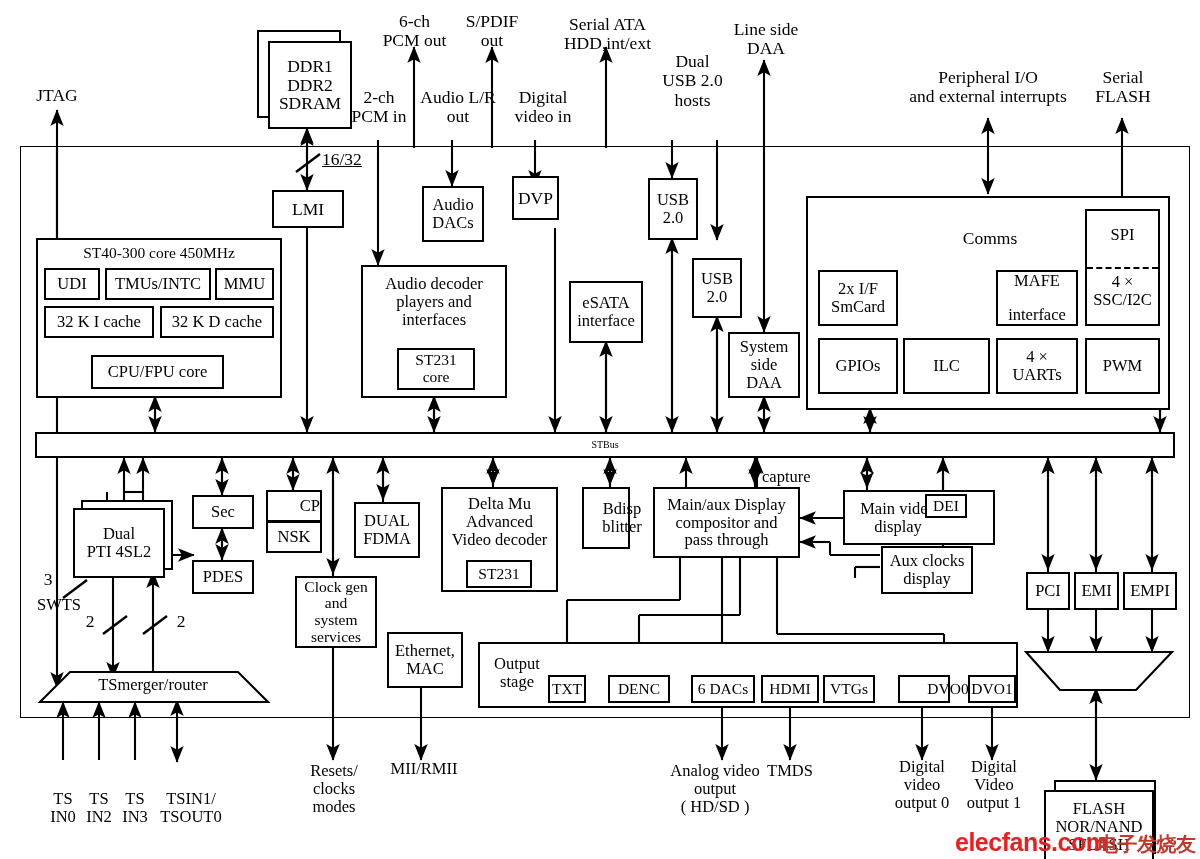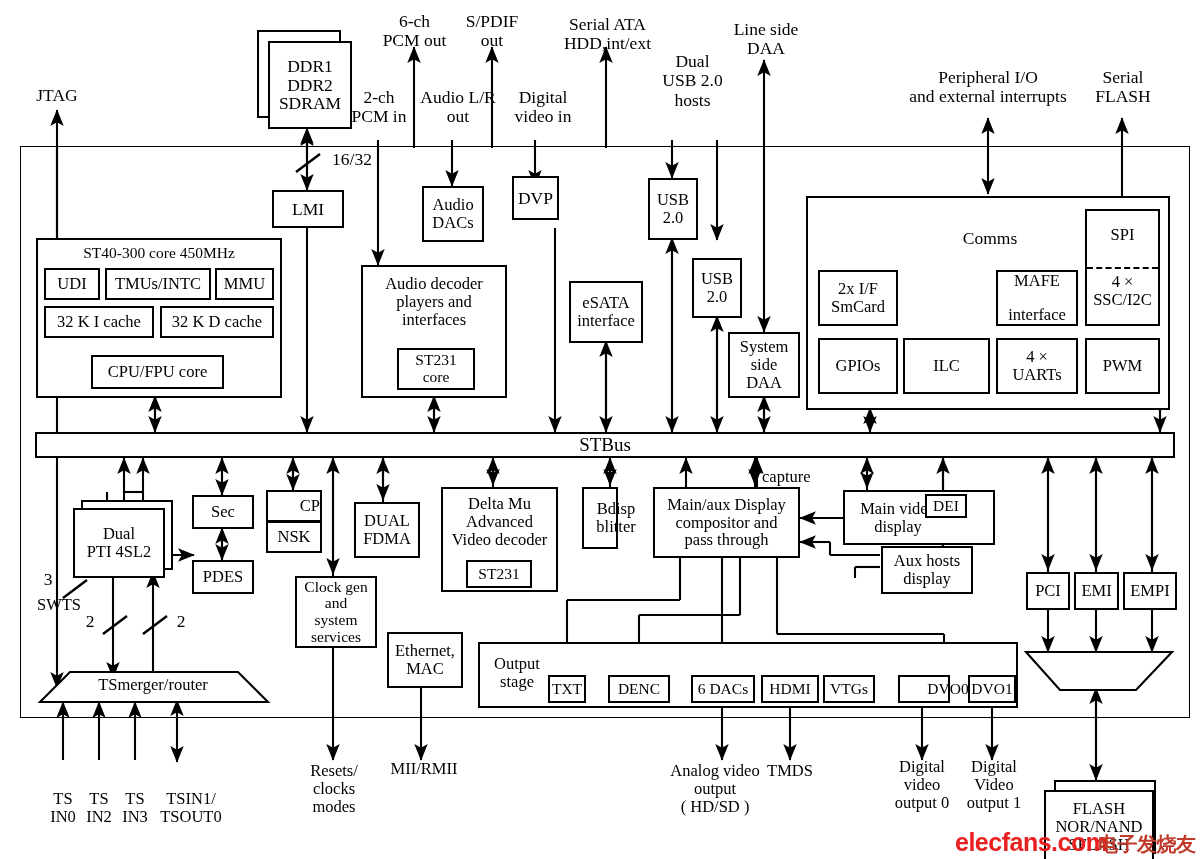--- a/index.html
+++ b/index.html
@@ -6,21 +6,21 @@
   #root{position:relative;width:1200px;height:859px;background:#fff;
         font-family:"Liberation Serif","DejaVu Serif",serif;color:#000;overflow:hidden;}
   #svg{position:absolute;left:0;top:0;width:1200px;height:859px;}
   .bx{position:absolute;border:2px solid #000;background:#fff;box-sizing:border-box;
       display:flex;align-items:center;justify-content:center;text-align:center;
       line-height:1.08;z-index:5;}
   .lbl{position:absolute;text-align:center;line-height:1.1;z-index:6;white-space:nowrap;}
   .grp{position:absolute;border:2px solid #000;background:#fff;box-sizing:border-box;z-index:3;}
   .grptitle{position:absolute;text-align:center;z-index:6;white-space:nowrap;}
   .chip{position:absolute;border:1.5px solid #000;background:transparent;box-sizing:border-box;z-index:1;} .f18{font-size:17.5px;} .f17{font-size:16.5px;}
-  .f16{font-size:15.5px;} .f15{font-size:19px;}
+  .f16{font-size:15.5px;} .f15{font-size:10px;}
   .wm{position:absolute;z-index:30;font-weight:bold;letter-spacing:-0.5px;}
   .wm1{color:#e8201f;font-size:25px;font-family:"Liberation Sans",sans-serif;}
   .wm2{color:#c0392b;font-size:20px;}
   .dash{position:absolute;border-top:2px dashed #000;z-index:6;}
 </style>
 </head>
 <body>
 
 <div id="root">
 
@@ -252,21 +252,21 @@
   </div>
   <div class="lbl f18" style="left:868px;top:68px;width:240px;">
     <div>Peripheral I/O</div>
     <div>and external interrupts</div>
   </div>
   <div class="lbl f18" style="left:1080px;top:68px;width:86px;">
     <div>Serial</div>
     <div>FLASH</div>
   </div>
 
-  <div class="lbl f18" style="left:322px;top:150px;width:60px;text-align:center;">
+  <div class="lbl f18" style="left:322px;top:150px;width:60px;text-align:left;text-decoration:underline;">
     <div>16/32</div>
   </div>
 
   <div class="bx f18" style="left:272px;top:190px;width:72px;height:38px;">
     <span>LMI</span>
   </div>
 
   <div class="bx f17" style="left:422px;top:186px;width:62px;height:56px;flex-direction:column;">
     <div>Audio</div>
     <div>DACs</div>
@@ -400,21 +400,21 @@
 
   <div class="bx f17" style="left:441px;top:487px;width:117px;height:105px;flex-direction:column;justify-content:flex-start;padding-top:6px;">
     <div>Delta Mu</div>
     <div>Advanced</div>
     <div>Video decoder</div>
   </div>
   <div class="bx f16" style="left:466px;top:560px;width:66px;height:28px;z-index:7;">
     <span>ST231</span>
   </div>
 
-  <div class="bx f17" style="left:582px;top:487px;width:36px;height:62px;flex-direction:column;padding-left:32px;">
+  <div class="bx f17" style="left:582px;top:487px;width:48px;height:62px;flex-direction:column;padding-left:32px;">
     <div>Bdisp</div>
     <div>blitter</div>
   </div>
 
   <div class="bx f17" style="left:653px;top:487px;width:147px;height:71px;flex-direction:column;">
     <div>Main/aux Display</div>
     <div>compositor and</div>
     <div>pass through</div>
   </div>
   <div class="lbl f17" style="left:762px;top:468px;width:80px;text-align:left;">
@@ -422,21 +422,21 @@
   </div>
 
   <div class="bx f17" style="left:843px;top:490px;width:152px;height:55px;flex-direction:column;justify-content:center;padding-right:42px;">
     <div>Main video</div>
     <div>display</div>
   </div>
   <div class="bx f16" style="left:925px;top:494px;width:42px;height:24px;z-index:7;">
     <span>DEI</span>
   </div>
   <div class="bx f17" style="left:881px;top:546px;width:92px;height:48px;flex-direction:column;">
-    <div>Aux hosts</div>
+    <div>Aux clocks</div>
     <div>display</div>
   </div>
 
   <div class="bx f17" style="left:1026px;top:572px;width:44px;height:38px;">
     <span>PCI</span>
   </div>
   <div class="bx f17" style="left:1074px;top:572px;width:45px;height:38px;">
     <span>EMI</span>
   </div>
   <div class="bx f17" style="left:1123px;top:572px;width:54px;height:38px;">

